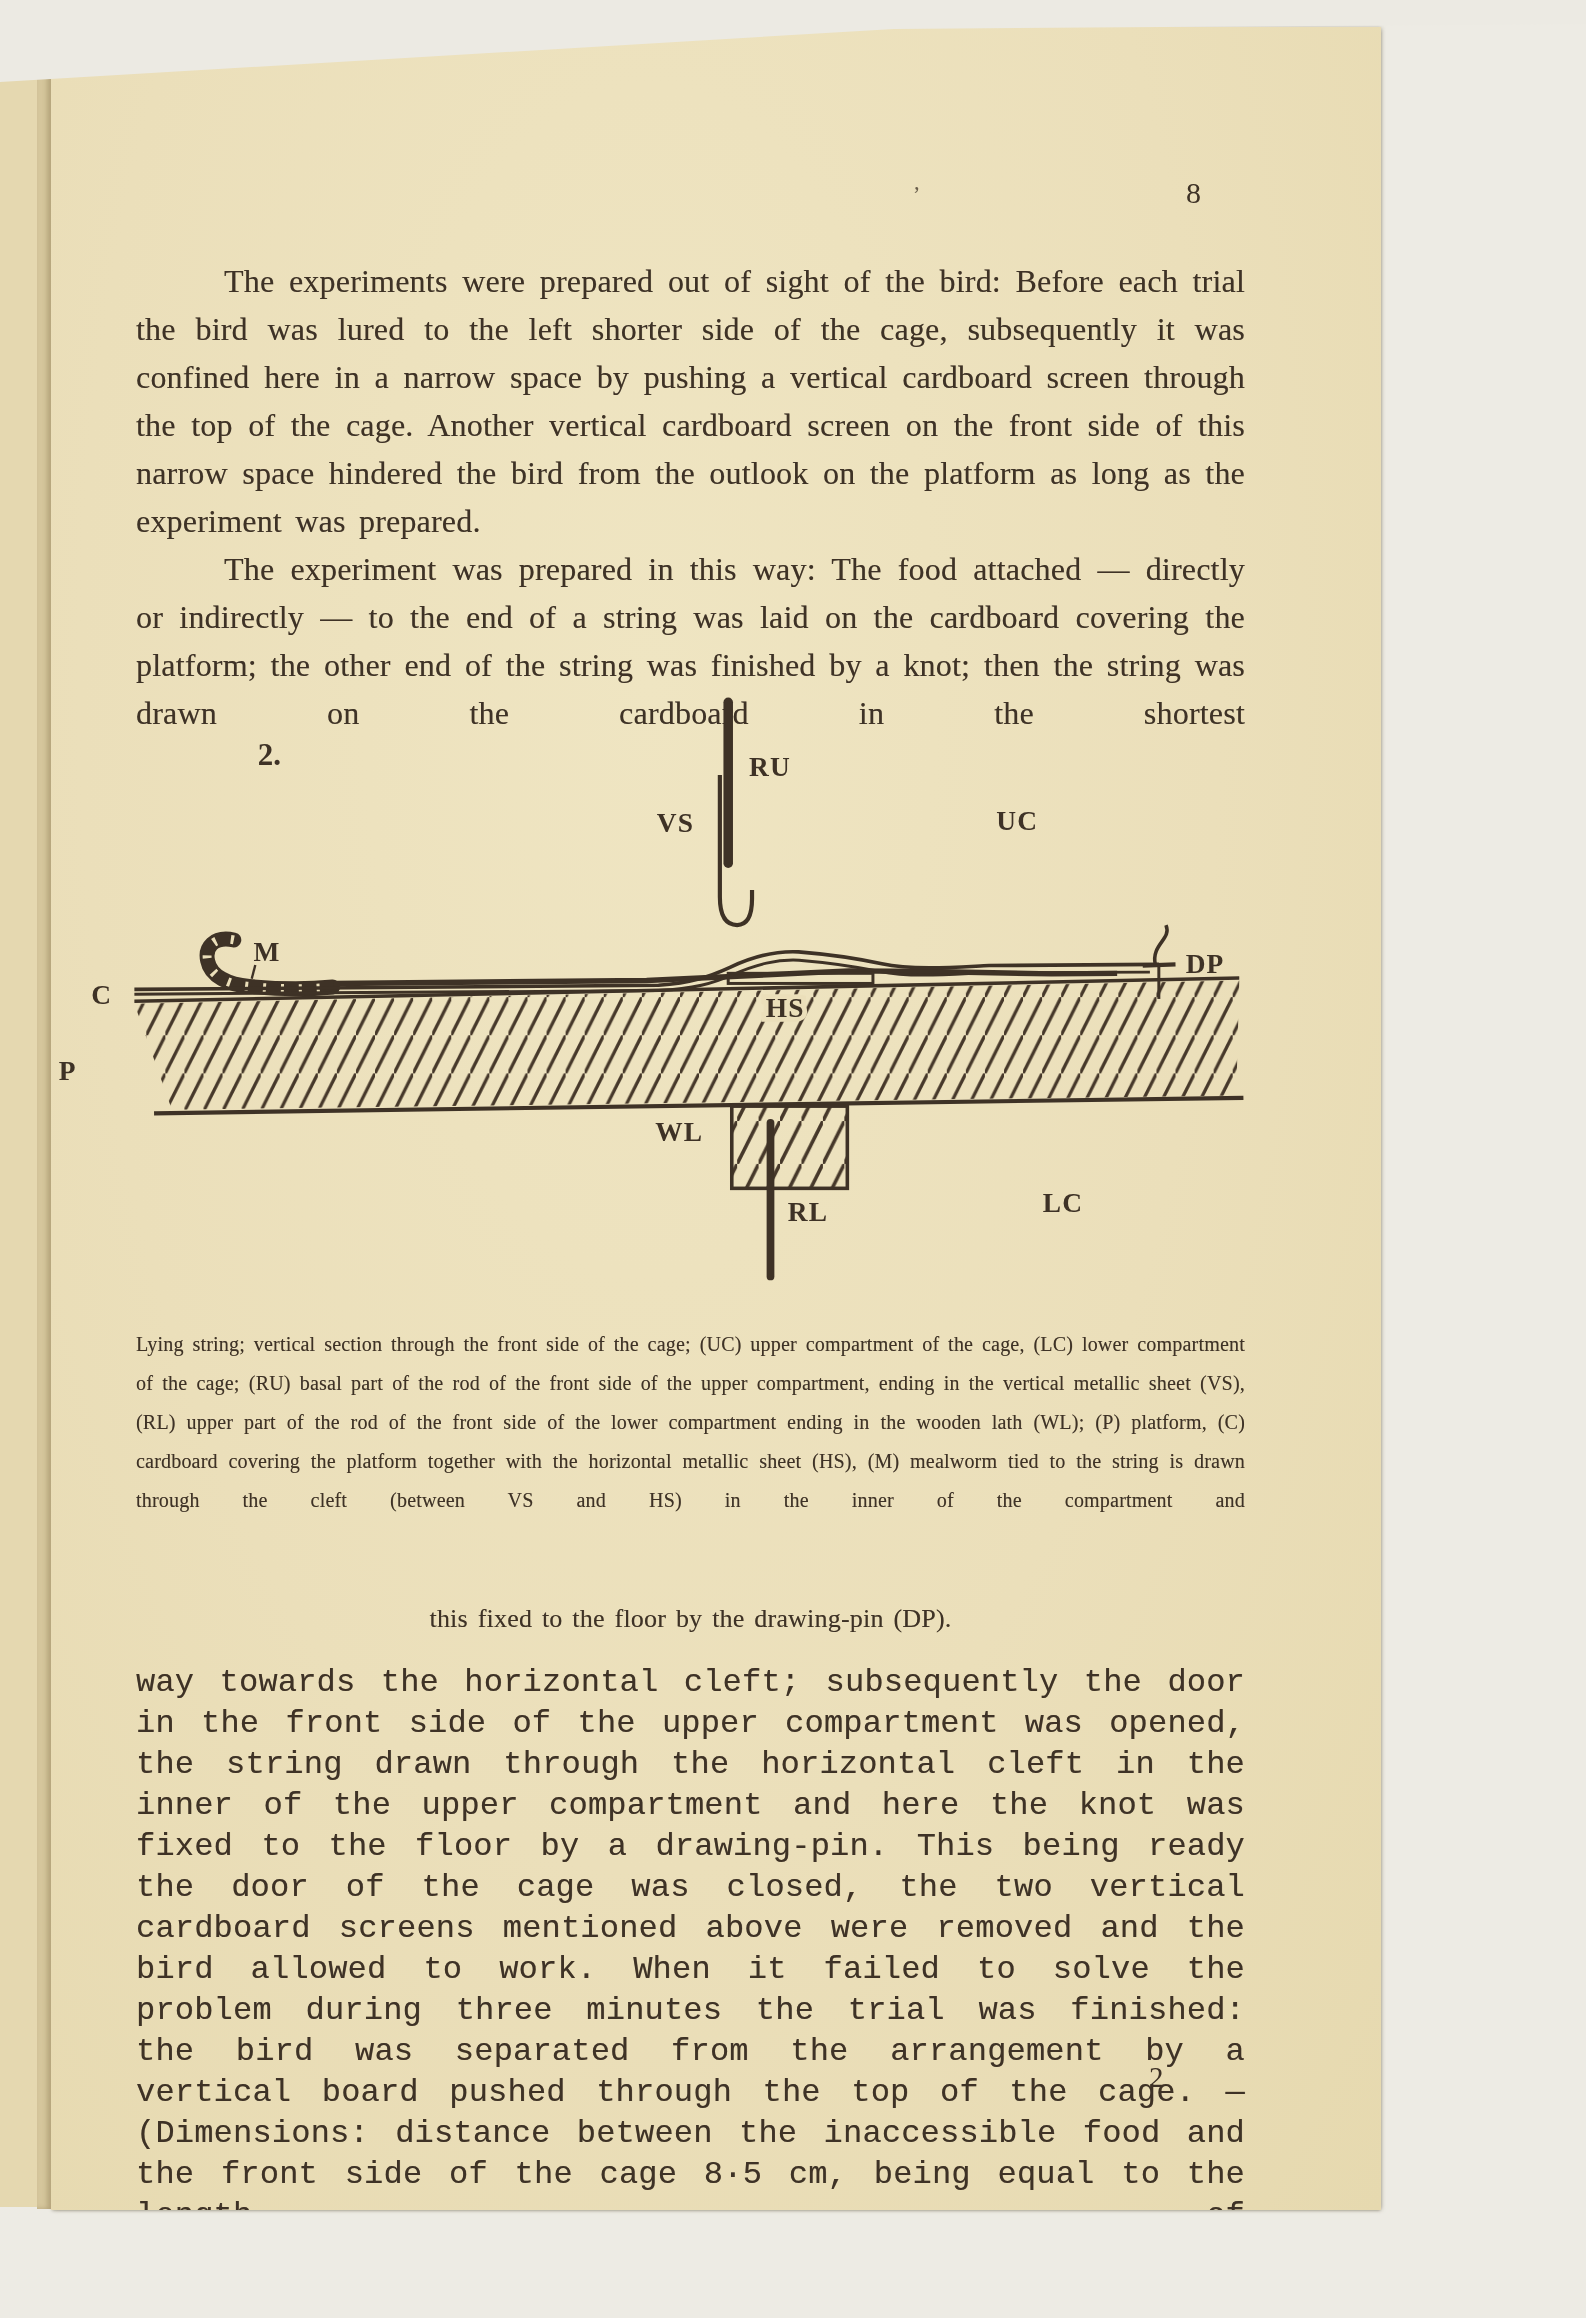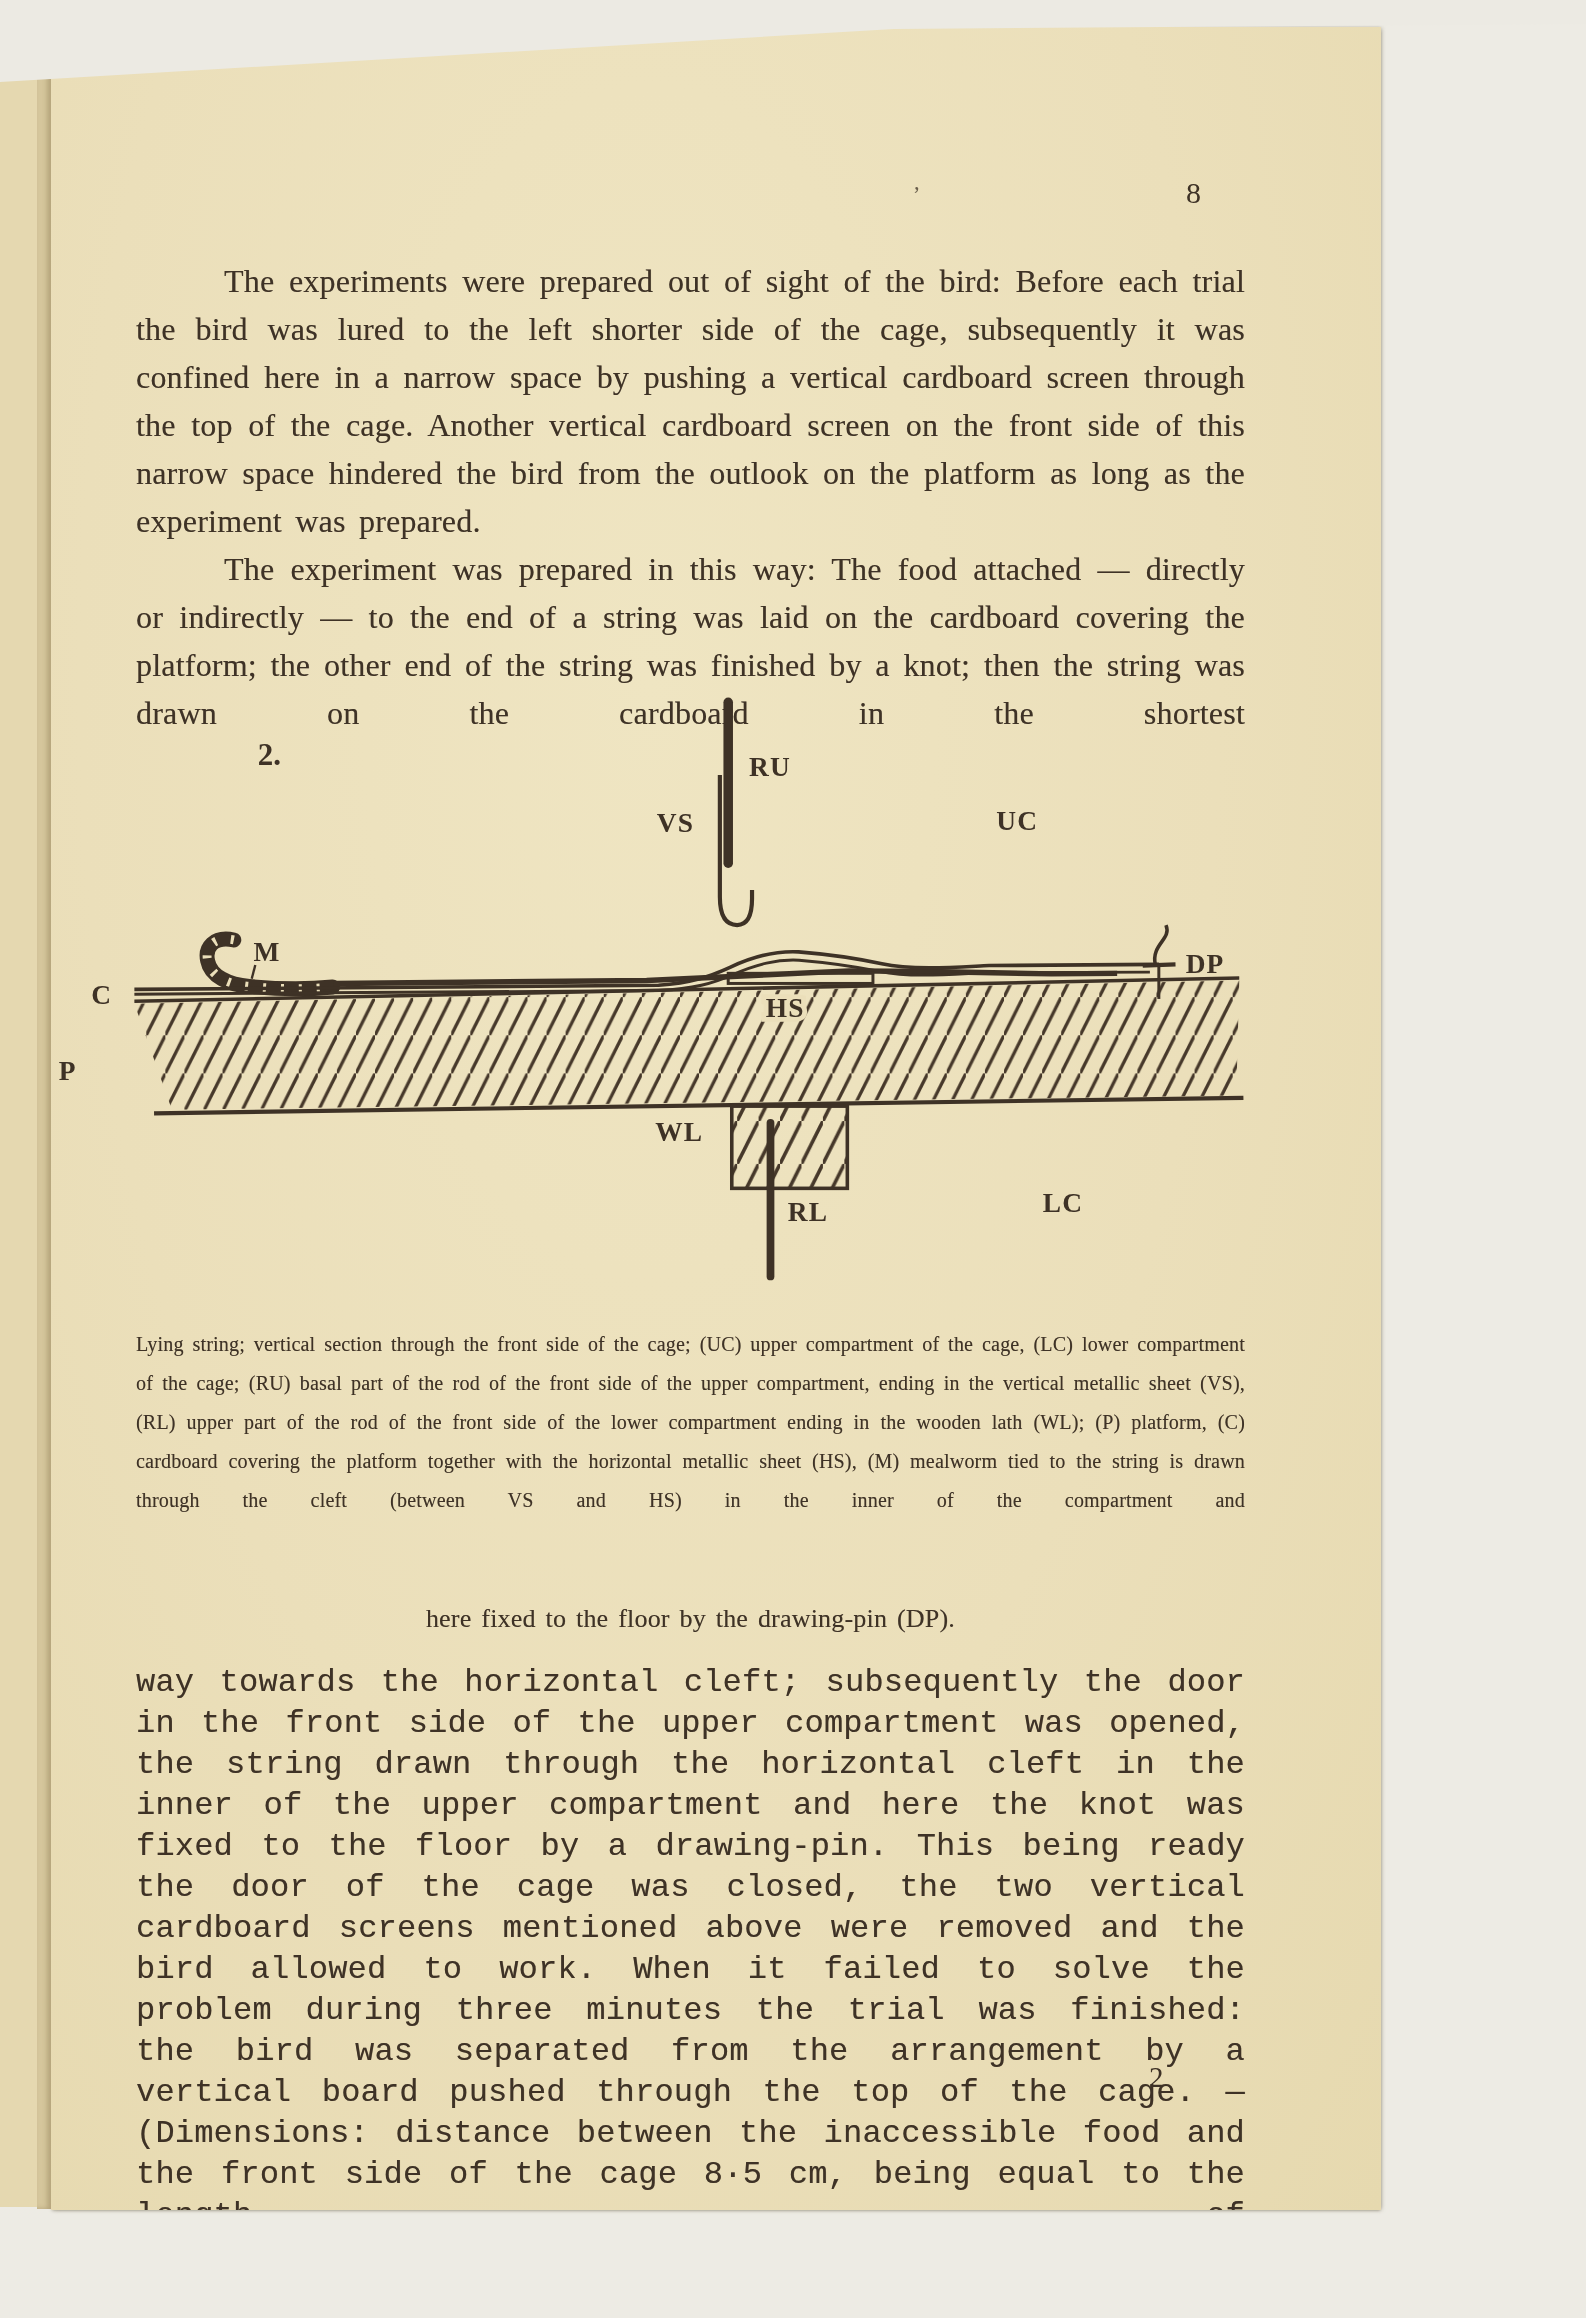--- a/index.html
+++ b/index.html
@@ -139,21 +139,21 @@
     <text class="fig-label" x="1905" y="472">DP</text>
 
     <rect x="1143" y="695" width="194" height="138" stroke="#3e3226" stroke-width="6" fill="url(#hatchW)"></rect>
     <line x1="1208" y1="723" x2="1208" y2="981" stroke="#3e3226" stroke-width="13" stroke-linecap="round"></line>
     <text class="fig-label" x="1095" y="754" text-anchor="end">WL</text>
     <text class="fig-label" x="1237" y="888">RL</text>
     <text class="fig-label" x="1665" y="873">LC</text>
   </svg>
 
   <div class="fig-caption">Lying string; vertical section through the front side of the cage; (UC) upper compartment of the cage, (LC) lower compartment of the cage; (RU) basal part of the rod of the front side of the upper compartment, ending in the vertical metallic sheet (VS), (RL) upper part of the rod of the front side of the lower compartment ending in the wooden lath (WL); (P) platform, (C) cardboard covering the platform together with the horizontal metallic sheet (HS), (M) mealworm tied to the string is drawn through the cleft (between VS and HS) in the inner of the compartment and</div>
-  <div class="fig-caption-last">here fixed to the floor by the drawing-pin (DP).</div>
+  <div class="fig-caption-last">this fixed to the floor by the drawing-pin (DP).</div>
 
   <div class="body-text block-bottom">
     <p class="cont">way towards the horizontal cleft; subsequently the door in the front side of the upper compartment was opened, the string drawn through the horizontal cleft in the inner of the upper compartment and here the knot was fixed to the floor by a drawing-pin. This being ready the door of the cage was closed, the two vertical cardboard screens mentioned above were removed and the bird allowed to work. When it failed to solve the problem during three minutes the trial was finished: the bird was separated from the arrangement by a vertical board pushed through the top of the cage. — (Dimensions: distance between the inaccessible food and the front side of the cage 8·5 cm, being equal to the length of</p>
   </div>
 
   <div class="signature-mark">2</div>
 
 </div>
 
 

